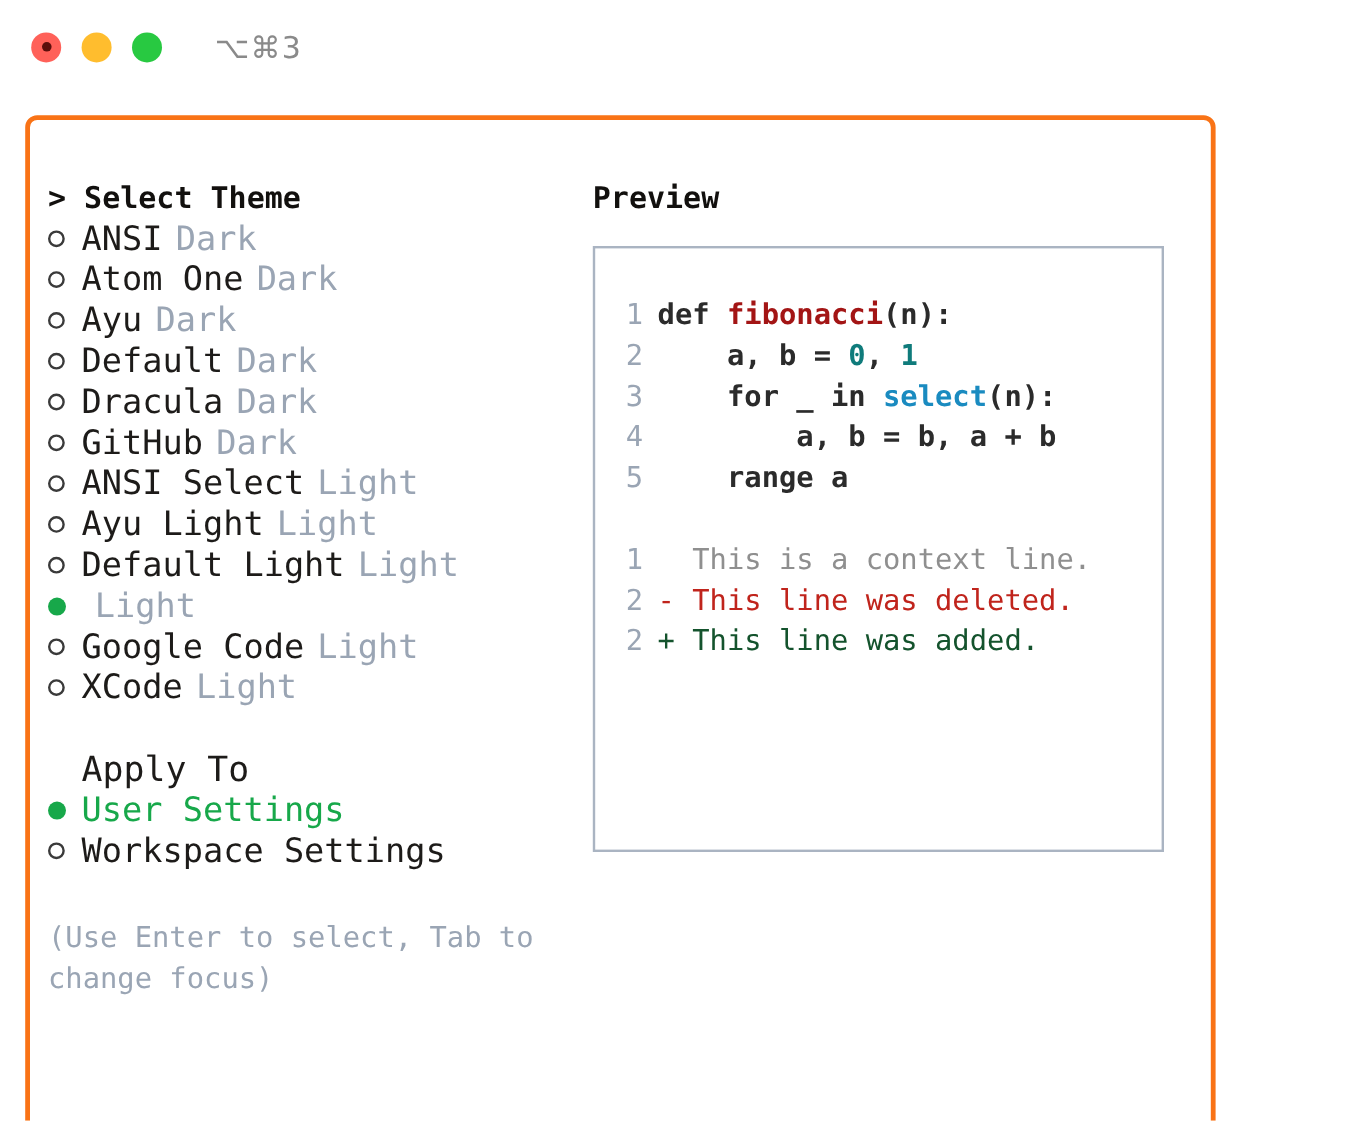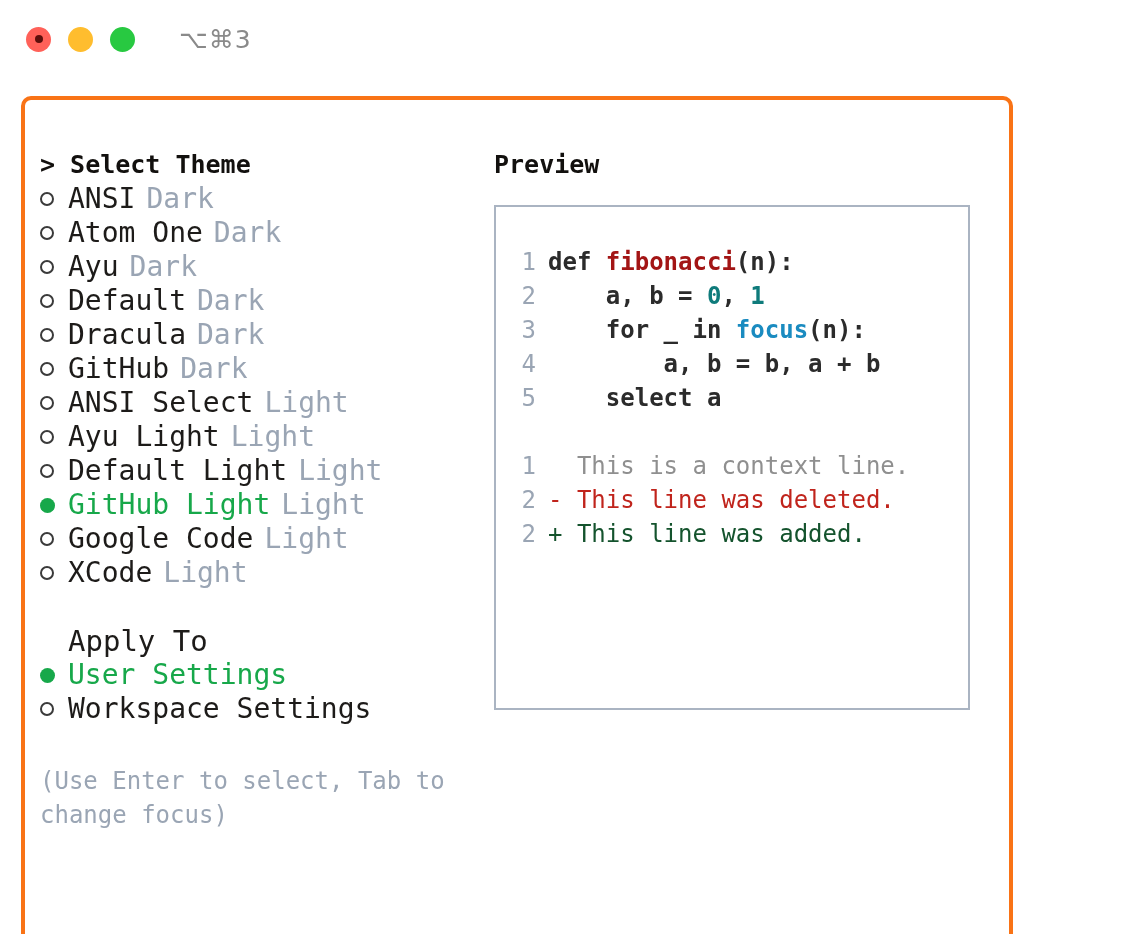--- a/index.html
+++ b/index.html
@@ -248,21 +248,21 @@
         <div class="theme-list" id="theme-list">
             <div class="row"><span class="bullet"><span class="ring"></span></span><span class="label">ANSI</span><span class="badge">Dark</span></div>
             <div class="row"><span class="bullet"><span class="ring"></span></span><span class="label">Atom One</span><span class="badge">Dark</span></div>
             <div class="row"><span class="bullet"><span class="ring"></span></span><span class="label">Ayu</span><span class="badge">Dark</span></div>
             <div class="row"><span class="bullet"><span class="ring"></span></span><span class="label">Default</span><span class="badge">Dark</span></div>
             <div class="row"><span class="bullet"><span class="ring"></span></span><span class="label">Dracula</span><span class="badge">Dark</span></div>
             <div class="row"><span class="bullet"><span class="ring"></span></span><span class="label">GitHub</span><span class="badge">Dark</span></div>
             <div class="row"><span class="bullet"><span class="ring"></span></span><span class="label">ANSI Select</span><span class="badge">Light</span></div>
             <div class="row"><span class="bullet"><span class="ring"></span></span><span class="label">Ayu Light</span><span class="badge">Light</span></div>
             <div class="row"><span class="bullet"><span class="ring"></span></span><span class="label">Default Light</span><span class="badge">Light</span></div>
-            <div class="row"><span class="bullet"><span class="filled"></span></span><span class="label sel">GitHub Light</span><span class="badge">Light</span></div>
+            <div class="row"><span class="bullet"><span class="filled"></span></span><span class="badge">Light</span></div>
             <div class="row"><span class="bullet"><span class="ring"></span></span><span class="label">Google Code</span><span class="badge">Light</span></div>
             <div class="row"><span class="bullet"><span class="ring"></span></span><span class="label">XCode</span><span class="badge">Light</span></div>
           </div>
 
         <div class="spacer-row"></div>
 
         <div class="apply-title">Apply To</div>
 
         <div id="apply-list">
             <div class="row"><span class="bullet"><span class="filled"></span></span><span class="label sel">User Settings</span></div>
@@ -272,23 +272,23 @@
 
       <div class="hint">(Use Enter to select, Tab to change focus)</div>
 
       <div class="right-col">
         <div class="preview-title">Preview</div>
 
         <div class="preview-box">
           <div id="code-block">
               <div class="code-line"><span class="lnum">1</span><span class="ctext"><span class="tok-plain">def </span><span class="tok-fn">fibonacci</span><span class="tok-plain">(n):</span></span></div>
               <div class="code-line"><span class="lnum">2</span><span class="ctext"><span class="tok-plain">    a, b = </span><span class="tok-num">0</span><span class="tok-plain">, </span><span class="tok-num">1</span></span></div>
-              <div class="code-line"><span class="lnum">3</span><span class="ctext"><span class="tok-plain">    for _ in </span><span class="tok-call">focus</span><span class="tok-plain">(n):</span></span></div>
+              <div class="code-line"><span class="lnum">3</span><span class="ctext"><span class="tok-plain">    for _ in </span><span class="tok-call">select</span><span class="tok-plain">(n):</span></span></div>
               <div class="code-line"><span class="lnum">4</span><span class="ctext"><span class="tok-plain">        a, b = b, a + b</span></span></div>
-              <div class="code-line"><span class="lnum">5</span><span class="ctext"><span class="tok-plain">    select a</span></span></div>
+              <div class="code-line"><span class="lnum">5</span><span class="ctext"><span class="tok-plain">    range a</span></span></div>
             </div>
           <div class="gap-line"></div>
           <div id="diff-block">
               <div class="code-line"><span class="lnum">1</span><span class="diff-ctx">  This is a context line.</span></div>
               <div class="code-line"><span class="lnum">2</span><span class="diff-del">- This line was deleted.</span></div>
               <div class="code-line"><span class="lnum">2</span><span class="diff-add">+ This line was added.</span></div>
             </div>
         </div>
       </div>
 

